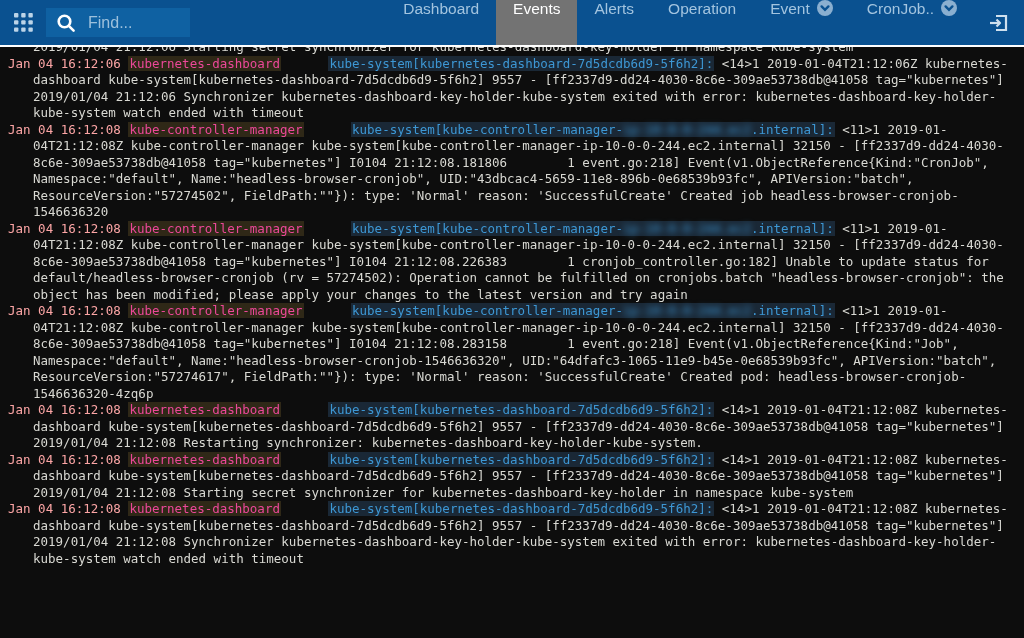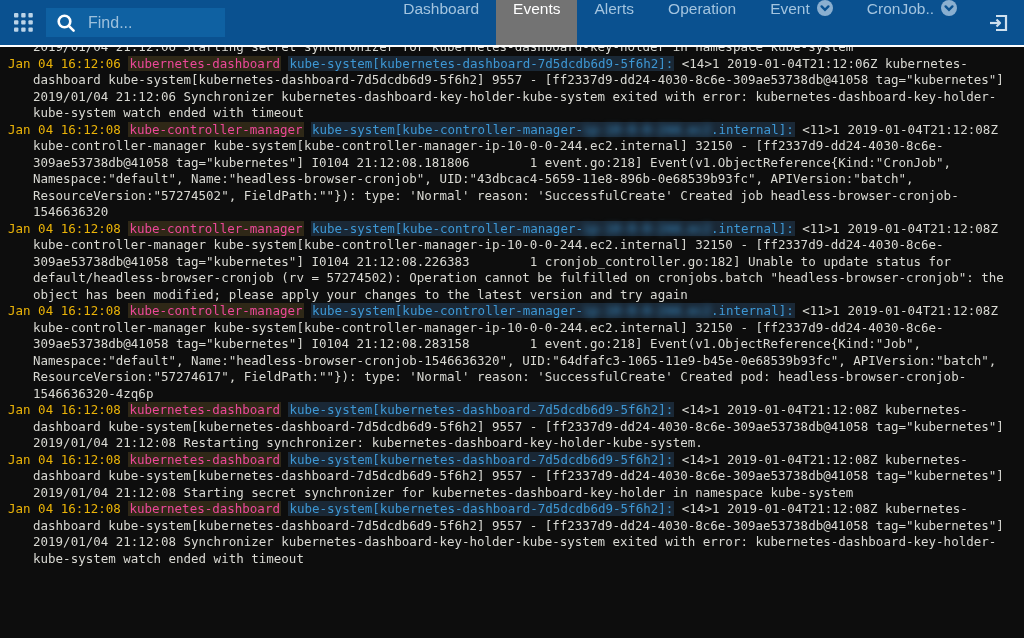--- a/index.html
+++ b/index.html
@@ -10,21 +10,21 @@
     font-family:"Liberation Sans", sans-serif;
   }
 
   
   .topbar {
     height:45px; background:#0a5190;
     display:flex; align-items:stretch;
   }
   .apps-btn { width:46px; display:flex; align-items:center; justify-content:center; cursor:pointer; }
   .find-box {
-    margin:8px 0; width:179px; background:#0f61a2;
+    margin:8px 0; width:144px; background:#0f61a2;
     display:flex; align-items:center; padding:0 9px;
   }
   .find-box input {
     flex:1; min-width:0; background:transparent; border:none; outline:none;
     color:#e8f1f8; font:16px "Liberation Sans", sans-serif; margin-left:9px;
   }
   .find-box input::placeholder { color:#9dc0dc; }
   .nav { margin-left:auto; display:flex; align-items:stretch; }
   .nav-item {
     display:flex; align-items:flex-start; padding:0 17px;
@@ -38,23 +38,23 @@
 
   
   .log {
     height:622px; background:#0d0d0d; overflow:hidden;
     color:#d9d9d3;
     font:12.5px/16.5px "DejaVu Sans Mono", monospace;
     padding:1px 12px 0 8px;
   }
   .entry { padding-left:25px; text-indent:-25px; white-space:pre-wrap; }
   .entry.partial { text-indent:0; margin-top:-9px; }
-  .t   { color:#eab308; }
+  .t   { color:#fca5a5; }
   .src { color:#ec4899; background:#2f2817; padding:0 1px; cursor:pointer; }
-  .hdr { color:#3d97d4; background:#1a2836; padding:0 1px; cursor:pointer; }
+  .hdr { color:#3d97d4; background:#1a2836; padding:0 1px; cursor:pointer;margin-left:40px; }
   .redacted { filter:blur(3px); }
   .msg { color:#d9d9d3; }
 
   
   .bottombar {
     height:59px; background:#2d2d2d;
     display:flex; align-items:center; padding-left:8px;
   }
   .search-group {
     display:flex; align-items:stretch; height:40px; width:614px; flex:none;

